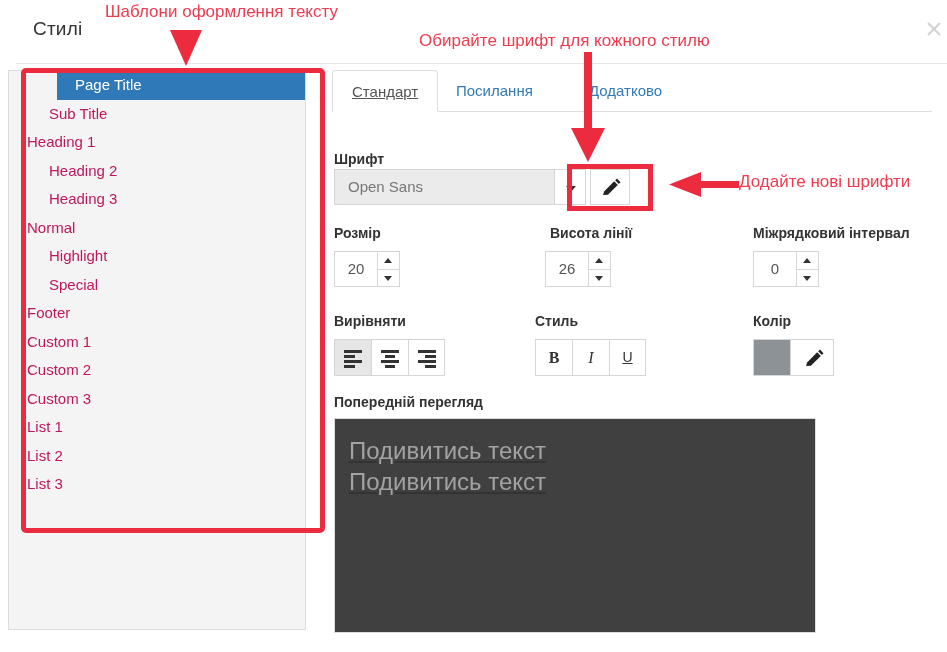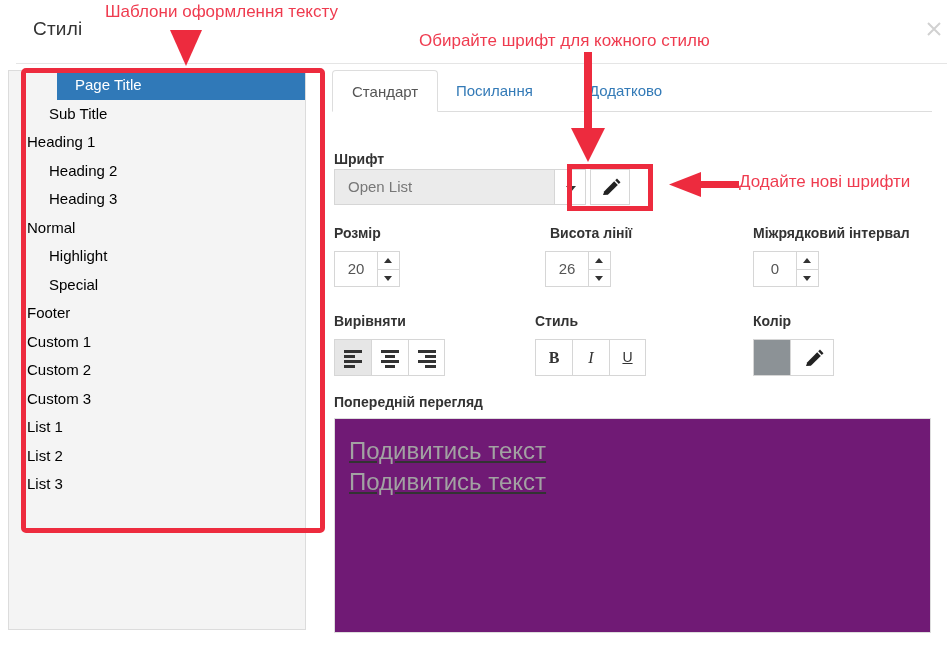--- a/index.html
+++ b/index.html
@@ -50,21 +50,21 @@
     background: #f4f4f4;
     border: 1px solid #dcdcdc;
     box-sizing: border-box;
     overflow: hidden;
   }
   .style-item {
     height: 28.5px;
     line-height: 28.5px;
     padding-left: 18px;
     font-size: 15px;
-    color: #000000;
+    color: #be185d;
     white-space: nowrap;
     cursor: pointer;
   }
   .style-item.indent { padding-left: 40px; }
   .style-item.selected {
     background: #3079b8;
     color: #ffffff;
     margin-left: 48px;
   }
 
@@ -93,21 +93,21 @@
     box-sizing: border-box;
     cursor: pointer;
   }
   .tab.active {
     color: #555555;
     border: 1px solid #dddddd;
     border-bottom: 1px solid #ffffff;
     background: #ffffff;
     border-radius: 4px 4px 0 0;
   }
-  #tab-standard { left: 0; }
+  #tab-standard { left: 0; text-decoration: underline; }
   #tab-links    { left: 105px; }
   #tab-extra    { left: 238px; }
 
   
   .field-label {
     position: absolute;
     font-size: 14px;
     font-weight: bold;
     color: #333333;
     white-space: nowrap;
@@ -275,24 +275,24 @@
     position: relative;
     cursor: pointer;
   }
   #color-edit-button svg { position: absolute; left: 12px; top: 9px; }
 
   
   #preview-label { left: 2px; top: 324px; }
   #preview-box {
     position: absolute;
     left: 2px; top: 348px;
-    width: 597px; height: 215px;
+    width: 482px; height: 215px;
     border: 1px solid #dddddd;
     box-sizing: border-box;
-    background: #701a75;
+    background: #404040;
     padding: 16px 0 0 14px;
     overflow: hidden;
     cursor: text;
     text-decoration: underline;
   }
   .preview-line {
     font-size: 24px;
     color: #a2a2a2;
     line-height: 31px;
     white-space: nowrap;
@@ -365,21 +365,21 @@
 
 <div id="settings-pane">
 
   <div id="tab-bar">
     <div id="tab-standard" class="tab active">Стандарт</div>
     <div id="tab-links" class="tab">Посилання</div>
     <div id="tab-extra" class="tab">Додатково</div>
   </div>
 
   <div id="font-label" class="field-label">Шрифт</div>
-  <div id="font-input">Open List</div>
+  <div id="font-input">Open Sans</div>
   <div id="font-dropdown-button">
     <span class="caret"></span>
   </div>
   <div id="font-edit-button">
     <svg width="22" height="20" viewBox="0 0 22 20">
       <path d="M3 17 L4.3 13.2 L14.2 3.3 L17.8 6.9 L7.9 16.8 Z" fill="#222"></path>
       <path d="M15.2 2.3 L17 .6 L20.5 4.2 L18.8 5.9 Z" fill="#222"></path>
     </svg>
   </div>
 

